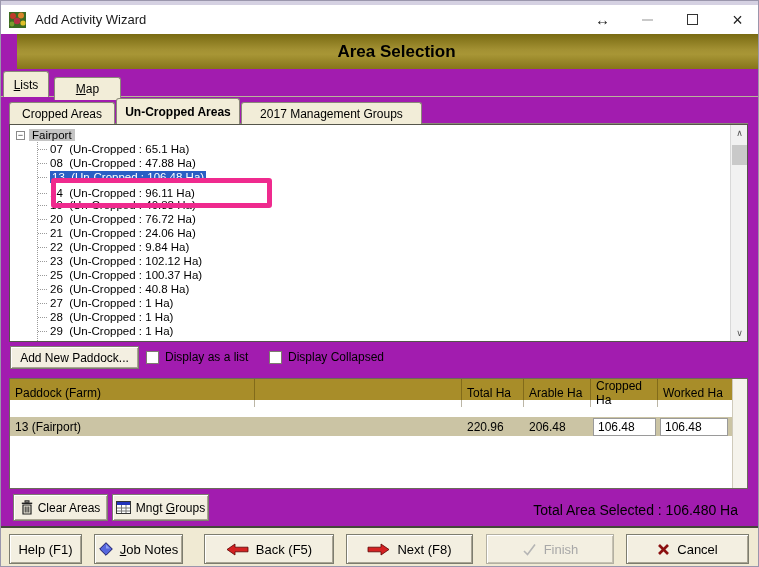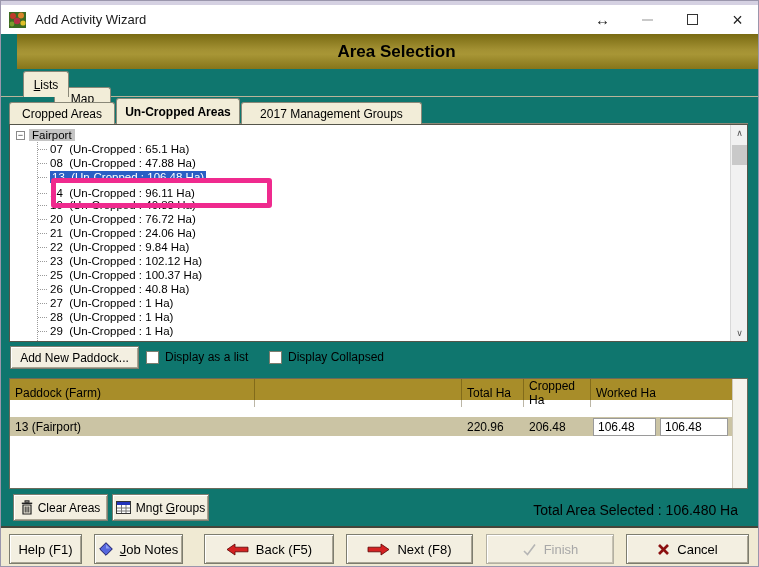--- a/index.html
+++ b/index.html
@@ -1,18 +1,18 @@
 <!DOCTYPE html>
 <html><head>
 <meta charset="utf-8">
 <style>
   * { margin:0; padding:0; box-sizing:border-box; }
   body { background:#777; font-family:"Liberation Sans", sans-serif; }
   .window {
-    position:relative; width:759px; height:567px; background:#0f766e;
+    position:relative; width:759px; height:567px; background:#a21caf;
     border:1px solid #9a96ac; overflow:hidden;
     font-family:"Liberation Sans", sans-serif;
   }
   
   .top-strip { position:absolute; top:0; left:0; width:759px; height:4px; background:#d5d1e2; }
   .titlebar { position:absolute; top:4px; left:0; width:759px; height:29px; background:#ffffff; display:flex; align-items:center; }
   .app-icon { width:17px; height:16px; margin-left:8px; flex:0 0 auto; }
   .title-text { margin-left:9px; font-size:13px; color:#1a1a1a; }
   .win-controls { margin-left:auto; display:flex; align-items:center; height:100%; }
   .win-btn { width:45px; height:100%; display:flex; align-items:center; justify-content:center; font-size:14px; color:#222; }
@@ -25,22 +25,22 @@
     background:linear-gradient(180deg,#796a12 0%,#a39133 45%,#a89636 58%,#86751a 100%);
     display:flex; align-items:center; justify-content:center;
     font-size:17px; font-weight:bold; color:#000; }
   
   .main-tabs { position:absolute; top:70px; left:0; width:759px; height:26px; }
   .main-tabs .tabline { position:absolute; left:0; right:0; bottom:0; height:1px; background:#b9b49a; }
   .tab { position:absolute; background:#f2edd8; border:1px solid #8a8878; border-bottom:none;
     border-radius:3px 3px 0 0; font-size:12px; color:#000; display:flex; align-items:center; justify-content:center; }
   .tab u { text-decoration:underline; }
   .tab.active { z-index:2; }
-  .mt-lists { left:2px; width:46px; height:26px; top:0;margin-left:20px; }
-  .mt-map  { left:53px; width:57px; height:23px; top:16px;justify-content:center; }
+  .mt-lists { left:2px; width:46px; height:26px; top:0; }
+  .mt-map  { left:53px; width:67px; height:23px; top:6px;justify-content:center; }
   
   .sub-tabs { position:absolute; top:97px; left:0; width:759px; height:26px; }
   .sub-tabs .tabline { position:absolute; left:8px; width:739px; bottom:0; height:1px; background:#8a8878; }
   .st-cropped { left:8px; width:106px; height:22px; top:4px; }
   .st-uncropped { left:115px; width:124px; height:26px; top:0; font-weight:bold; }
   .st-mgmt { left:240px; width:181px; height:22px; top:4px; }
   
   .tree-panel { position:absolute; left:8px; top:123px; width:739px; height:218px;
     background:#fff; border:1px solid #55554a; }
   .tree-content { position:absolute; left:0; top:0; right:17px; bottom:0; overflow:hidden; font-size:11.5px; }
@@ -199,20 +199,21 @@
   <span class="chk-label chk1-label">Display as a list</span>
   <span class="chk chk2"></span>
   <span class="chk-label chk2-label">Display Collapsed</span>
 
   <div class="table-panel">
     <div class="tbl-body">
       <div class="tbl-cols tbl-header">
         <div>Paddock (Farm)</div>
         <div></div>
         <div>Total Ha</div>
+        <div>Arable Ha</div>
         <div>Cropped Ha</div>
         <div>Worked Ha</div>
       </div>
       <div class="tbl-cols tbl-row">
         <div>13 (Fairport)</div>
         <div></div>
         <div>220.96</div>
         <div>206.48</div>
         <div style="padding:0 2px;">
           <input class="cell-input" value="106.48" style="">

